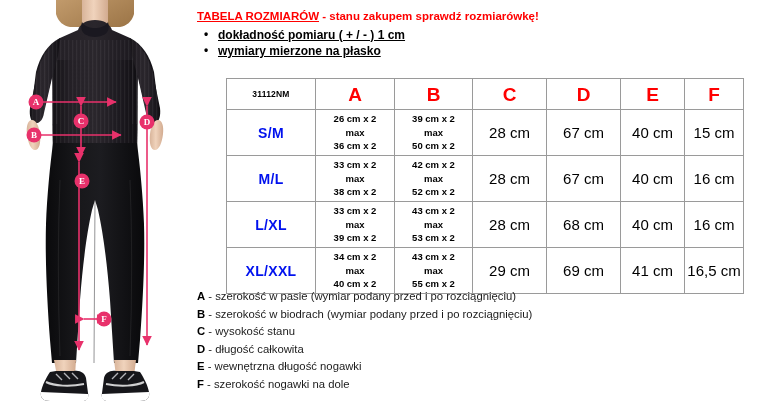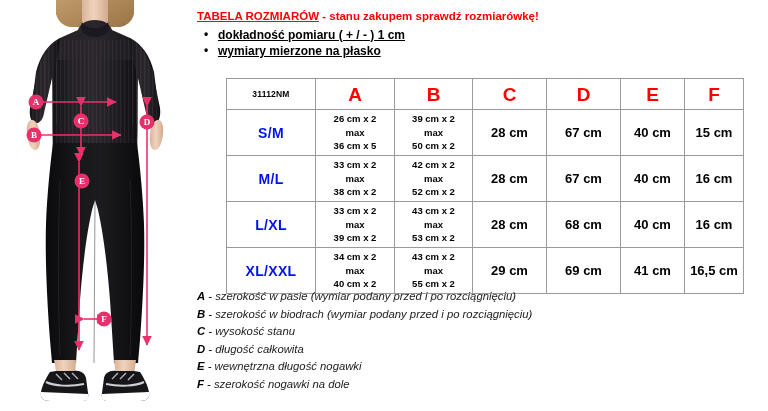--- a/index.html
+++ b/index.html
@@ -122,38 +122,37 @@
   .range-cell {
     font-size: 9.5px;
     font-weight: bold;
     color: #000;
     line-height: 13.5px;
   }
   .range-cell .rmax {
     display: block;
   }
   .plain-cell {
-    font-size: 13px;
-    font-weight: bold;
+    font-size: 15px;
+    font-weight: normal;
     color: #000;
   }
 
   
   #legend {
     position: absolute;
     left: 7px;
     top: 288px;
     width: 565px;
   }
   .legend-row {
     font-size: 11.3px;
     color: #1b1b1b;
     line-height: 17.6px;
     white-space: nowrap;
-    font-style: italic;
   }
   .legend-key {
     font-weight: bold;
     color: #000;
   }
 </style>
 </head>
 <body>
 
 <div id="photo-panel">
@@ -315,21 +314,21 @@
         <td class="col-letter">E</td>
         <td class="col-letter">F</td>
       </tr>
     </thead>
     <tbody>
       <tr>
         <td class="size-label">S/M</td>
         <td class="range-cell">
           <span>26 cm x 2</span>
           <span class="rmax">max</span>
-          <span>36 cm x 5</span>
+          <span>36 cm x 2</span>
         </td>
         <td class="range-cell">
           <span>39 cm x 2</span>
           <span class="rmax">max</span>
           <span>50 cm x 2</span>
         </td>
         <td class="plain-cell">28 cm</td>
         <td class="plain-cell">67 cm</td>
         <td class="plain-cell">40 cm</td>
         <td class="plain-cell">15 cm</td>

